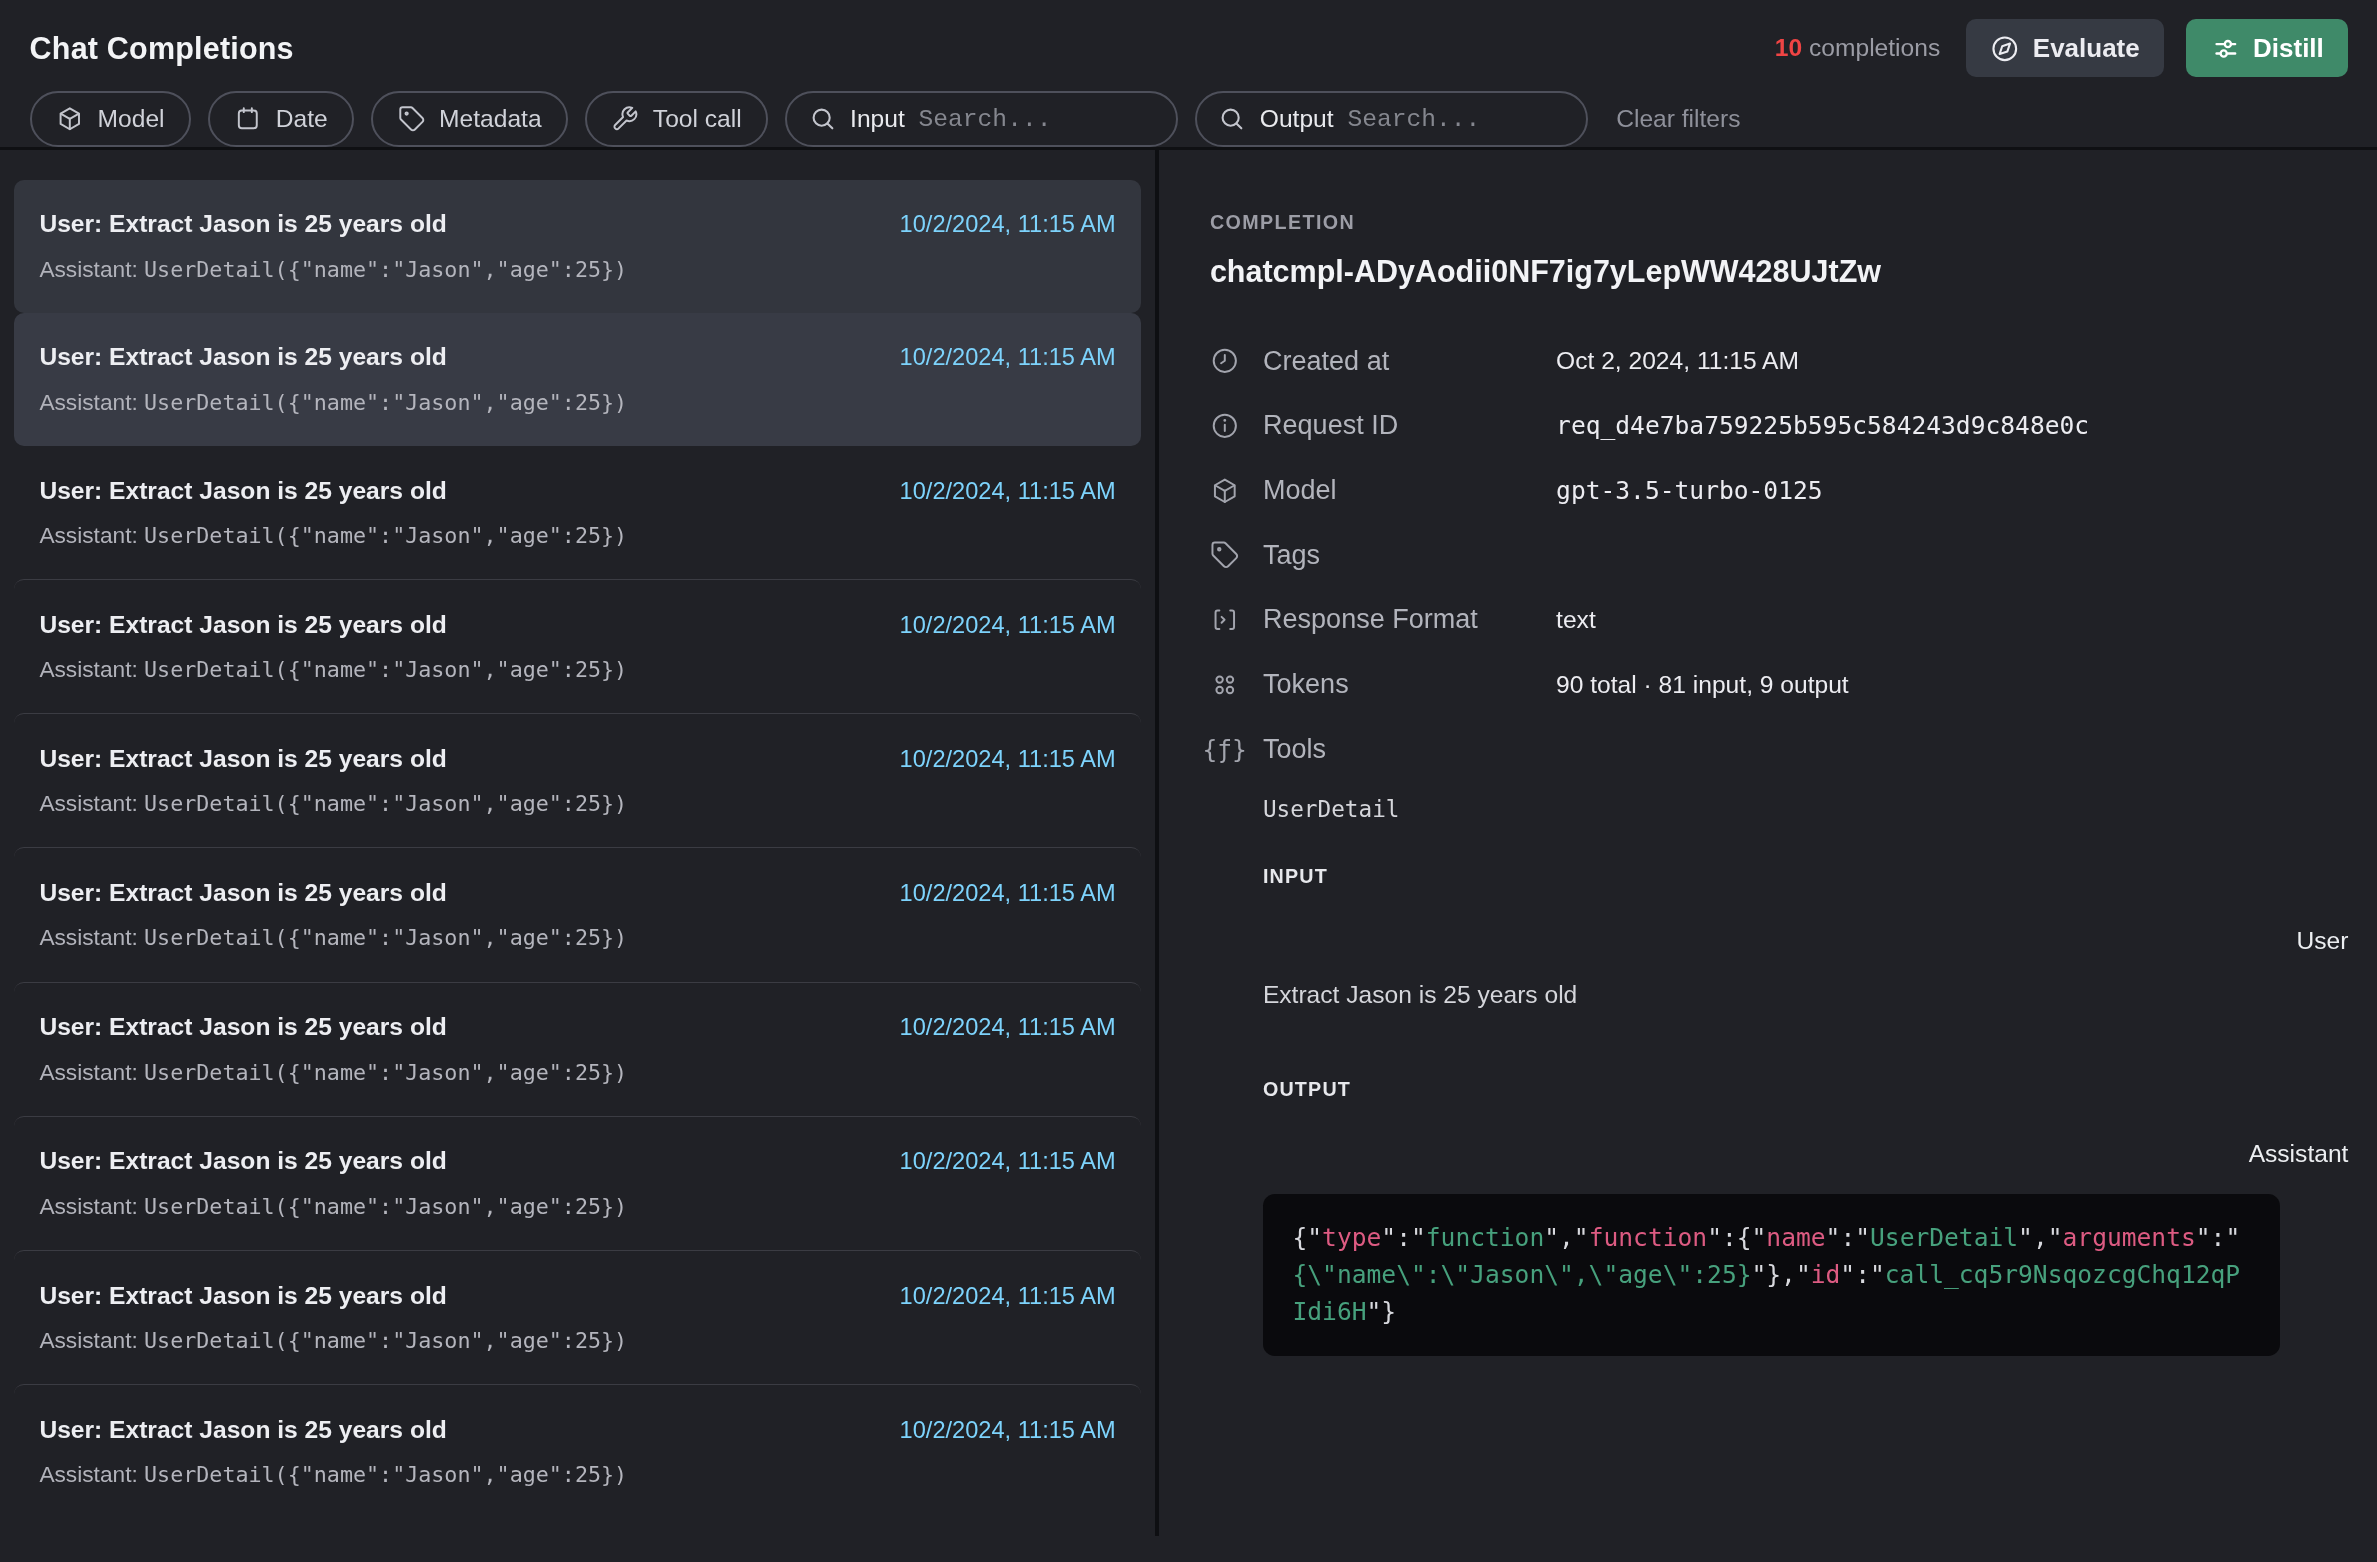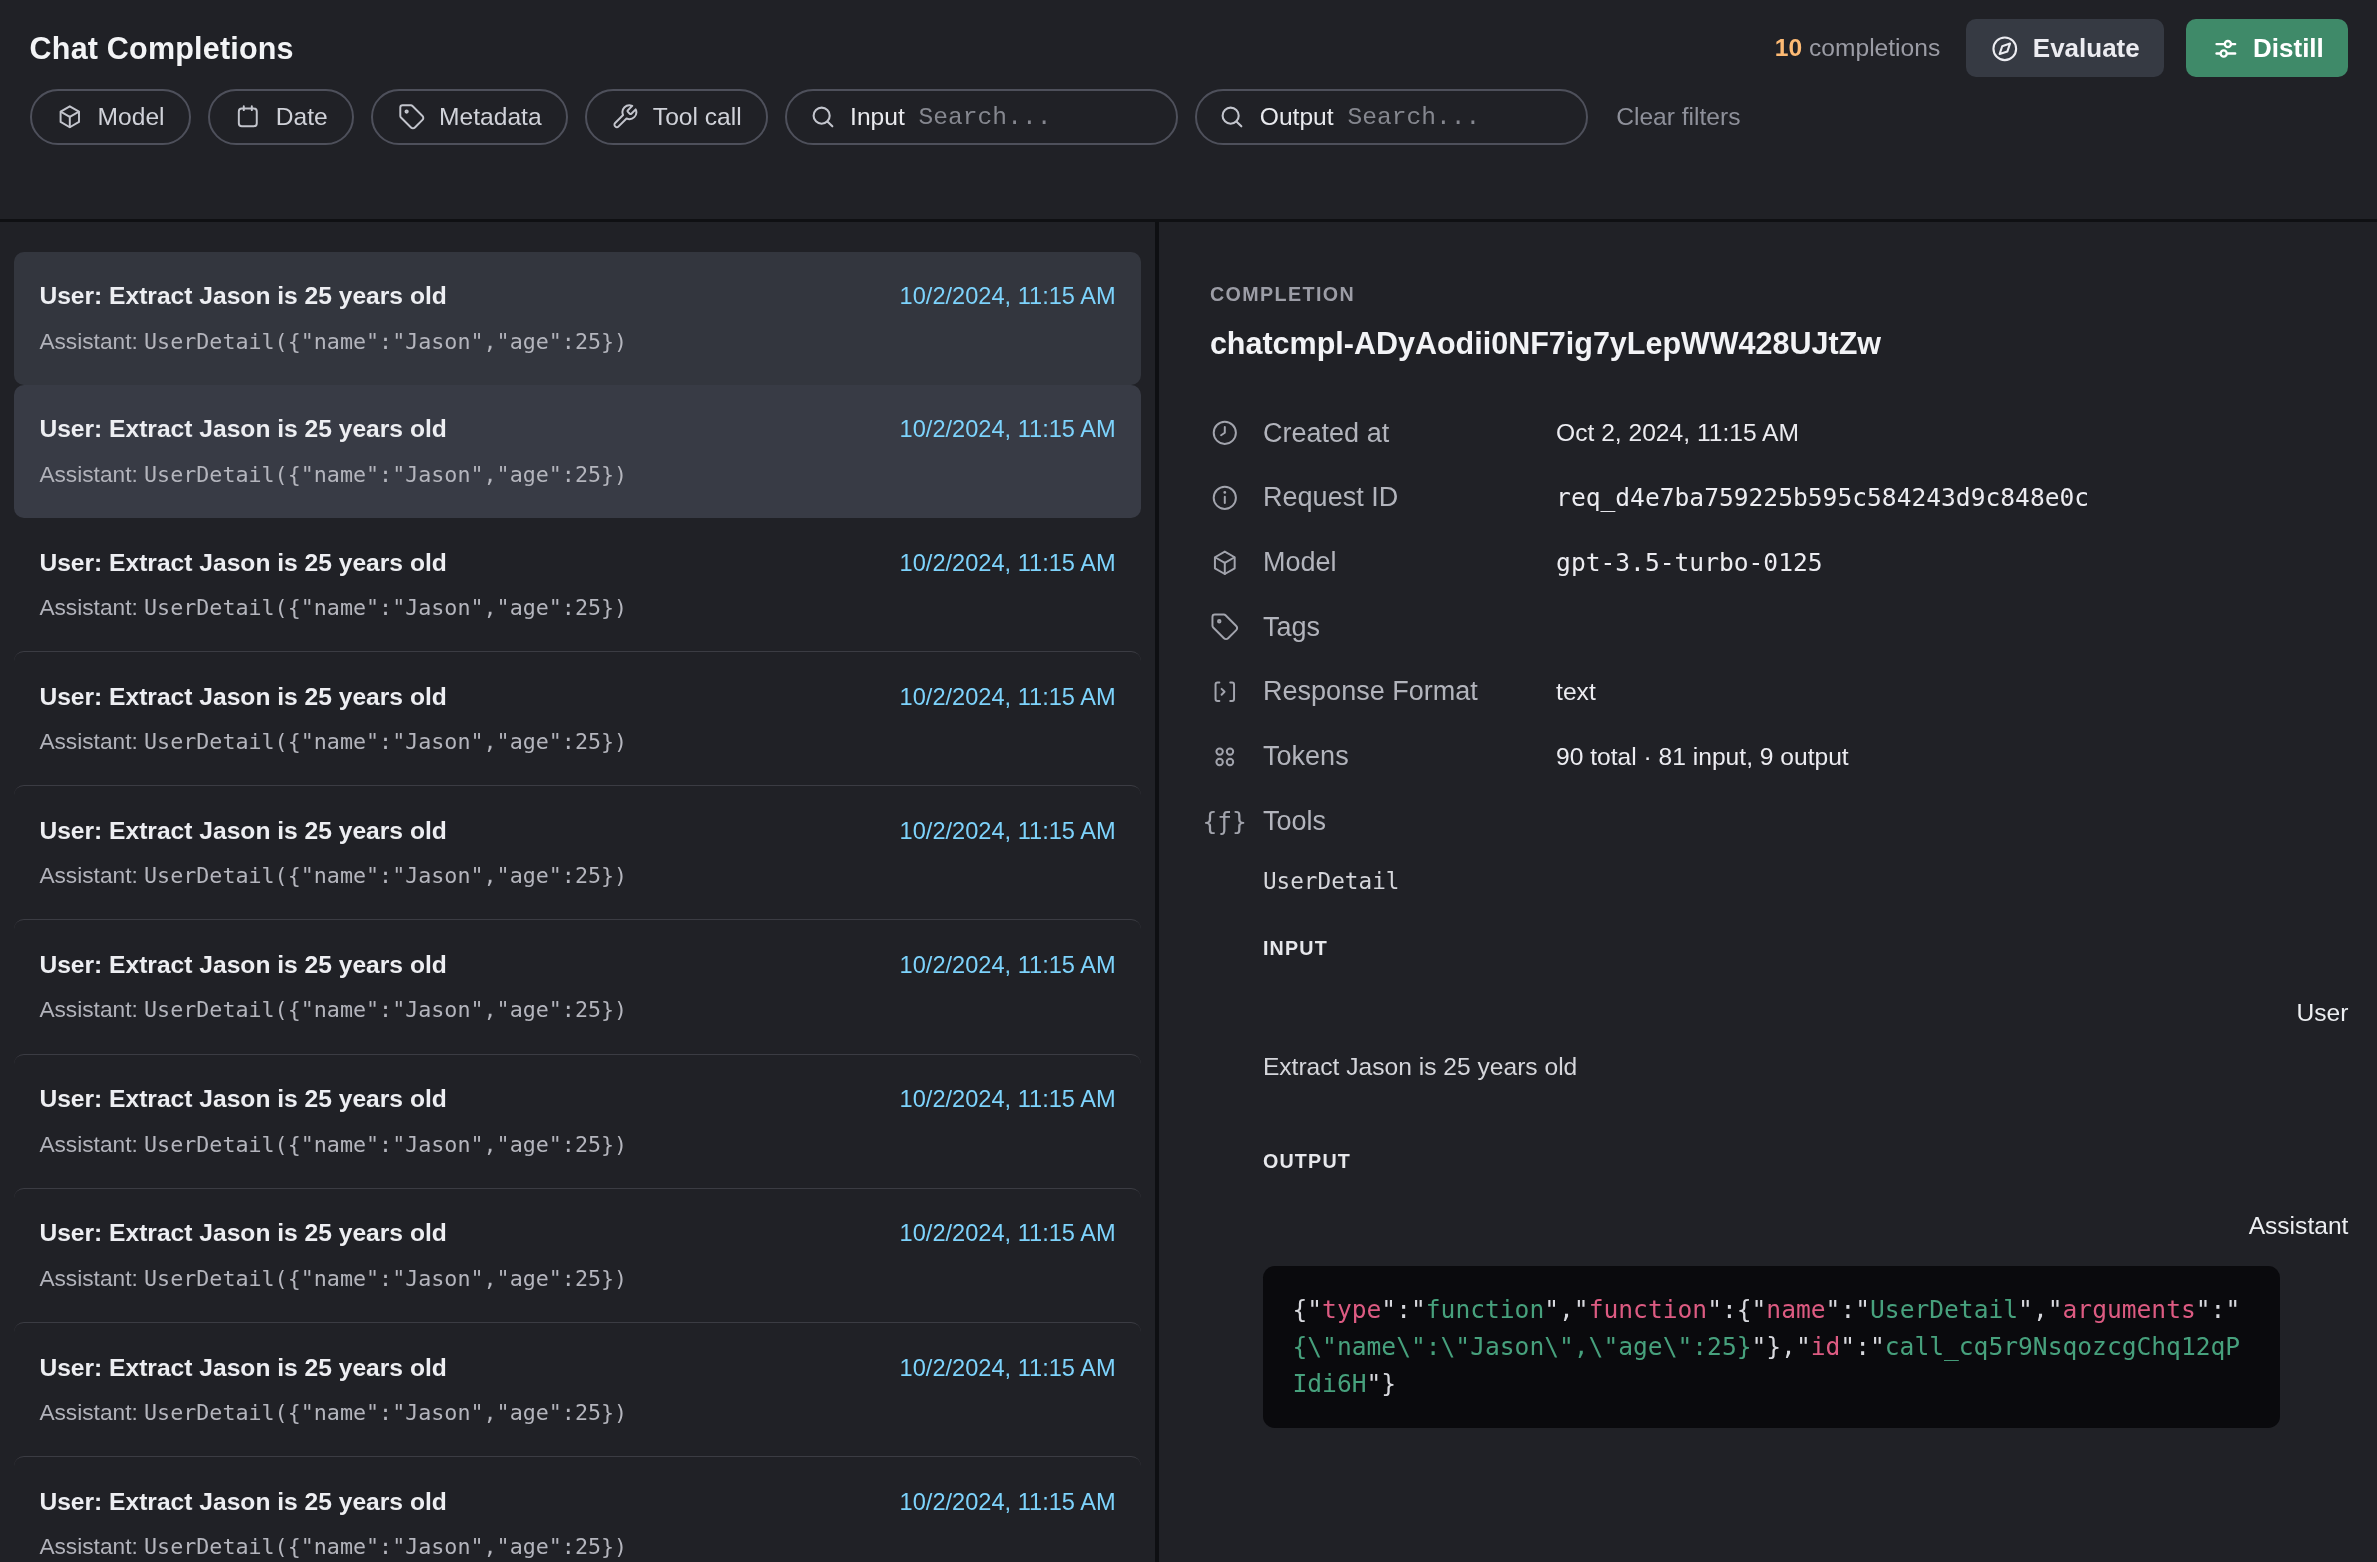--- a/index.html
+++ b/index.html
@@ -4,26 +4,26 @@
 <style>
   * { margin:0; padding:0; box-sizing:border-box; }
   html,body { background:#111; }
   .app {
     width:2378px; height:1562px; background:#202126; overflow:hidden;
     font-family:"Liberation Sans", sans-serif; color:#ececf1; position:relative;
   }
   svg { display:block; }
 
   
-  .topbar { height:222px; padding:0 29.6px; border-bottom:3px solid #0f1013; display:flex; flex-direction:column; }
+  .topbar { height:150px; padding:0 29.6px; border-bottom:3px solid #0f1013; display:flex; flex-direction:column;justify-content:space-between; }
   .topbar-row1 { height:87px; display:flex; align-items:center; justify-content:space-between; padding-top:9.9px; }
   .page-title { font-size:30.5px; font-weight:700; color:#f3f4f6; letter-spacing:0.2px; }
   .topbar-right { display:flex; align-items:center; gap:21.7px; }
   .count { font-size:24.6px; color:#9b9ca5; margin-right:3.9px; }
-  .count b { color:#fdba74; font-weight:700;margin-left:36px; }
+  .count b { color:#ef4444; font-weight:700;margin-left:36px; }
   .btn { display:inline-flex; align-items:center; gap:12.8px; height:58px; padding:0 24.6px;
          border:none; border-radius:9.9px; font-family:inherit; font-size:26px; font-weight:600; cursor:pointer; }
   .btn .bic { width:29.6px; height:29.6px; }
   .btn-evaluate { background:#363a43; color:#ececf1; }
   .btn-distill  { background:var(--distill-green,#3f8a69); color:#ffffff; }
 
   .filters { display:flex; align-items:center; gap:16.7px; margin-top:2px; }
   .pill { display:inline-flex; align-items:center; gap:13.8px; height:56px; padding:0 24.6px;
           border:2px solid #4e505b; border-radius:28.6px; background:transparent; color:#d0d2d9;
           font-family:inherit; font-size:24.6px; cursor:pointer; }

